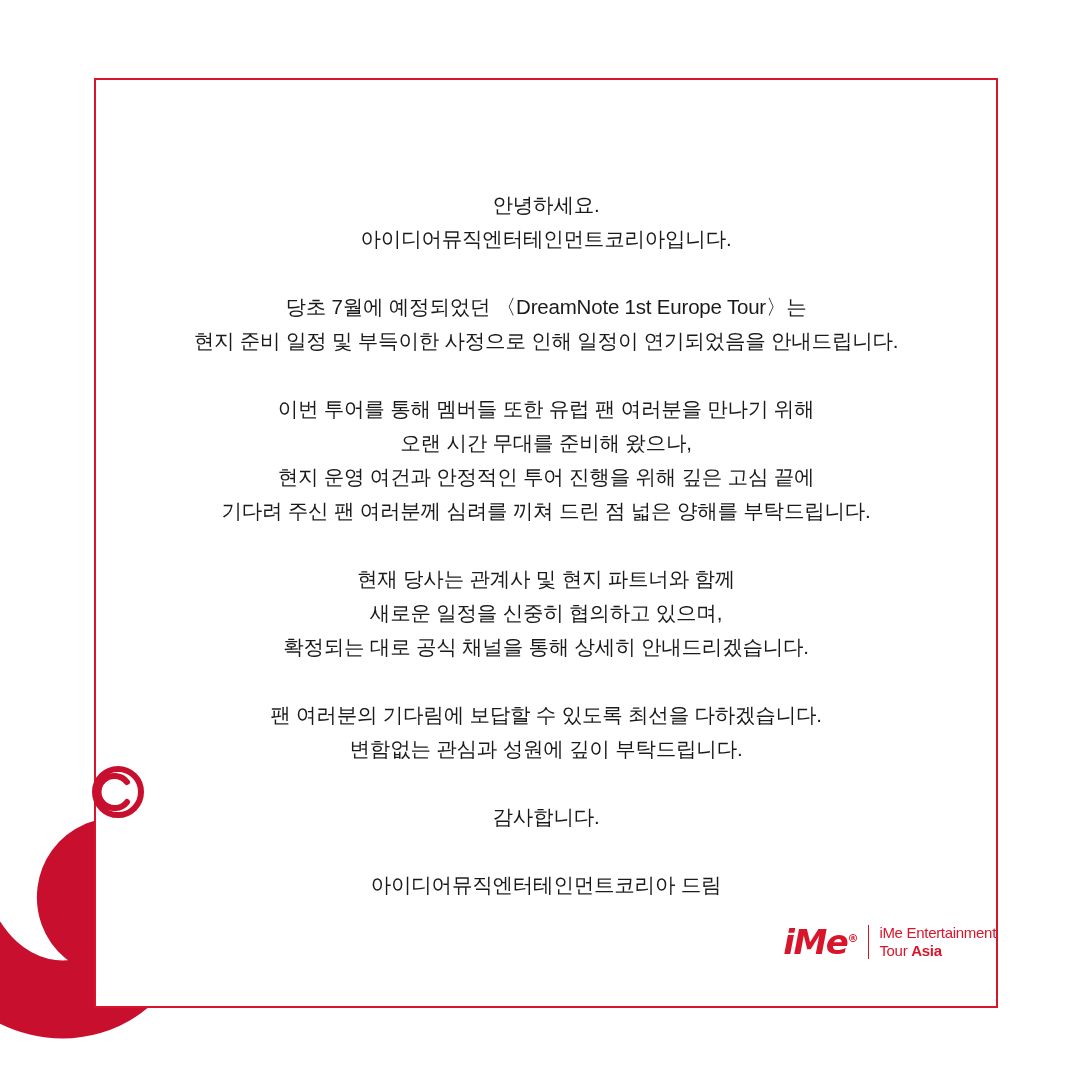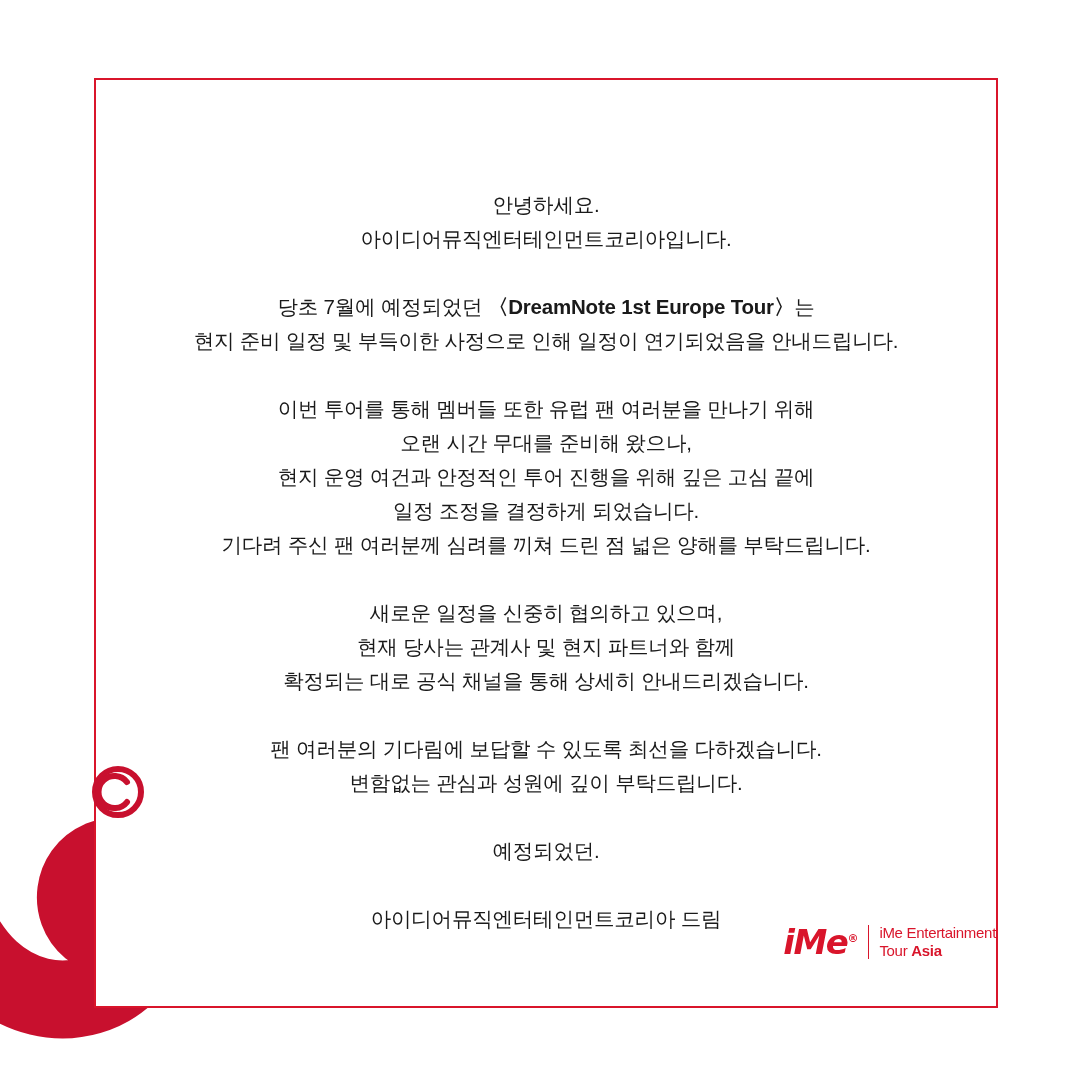--- a/index.html
+++ b/index.html
@@ -64,21 +64,21 @@
   }
   .para:last-child {
     margin-bottom: 0;
     margin-top: 13px;
   }
   .line {
     display: block;
     white-space: nowrap;
   }
   .line b {
-    font-weight: bold;
+    font-weight: normal;
   }
 
   
   .footer-logo {
     position: absolute;
     left: 0;
     right: 0;
     bottom: 46px;
     display: flex;
     align-items: center;
@@ -140,37 +140,36 @@
 
     <div class="para">
       <span class="line"><span>당초 7월에 예정되었던 </span><b>〈DreamNote 1st Europe Tour〉</b><span>는</span></span>
       <span class="line">현지 준비 일정 및 부득이한 사정으로 인해 일정이 연기되었음을 안내드립니다.</span>
     </div>
 
     <div class="para">
       <span class="line">이번 투어를 통해 멤버들 또한 유럽 팬 여러분을 만나기 위해</span>
       <span class="line">오랜 시간 무대를 준비해 왔으나,</span>
       <span class="line">현지 운영 여건과 안정적인 투어 진행을 위해 깊은 고심 끝에</span>
-      <span class="line">일정 조정을 결정하게 되었습니다.</span>
       <span class="line">기다려 주신 팬 여러분께 심려를 끼쳐 드린 점 넓은 양해를 부탁드립니다.</span>
     </div>
 
     <div class="para">
+      <span class="line">현재 당사는 관계사 및 현지 파트너와 함께</span>
       <span class="line">새로운 일정을 신중히 협의하고 있으며,</span>
-      <span class="line">현재 당사는 관계사 및 현지 파트너와 함께</span>
       <span class="line">확정되는 대로 공식 채널을 통해 상세히 안내드리겠습니다.</span>
     </div>
 
     <div class="para">
       <span class="line">팬 여러분의 기다림에 보답할 수 있도록 최선을 다하겠습니다.</span>
       <span class="line">변함없는 관심과 성원에 깊이 부탁드립니다.</span>
     </div>
 
     <div class="para">
-      <span class="line">예정되었던.</span>
+      <span class="line">감사합니다.</span>
     </div>
 
     <div class="para">
       <span class="line">아이디어뮤직엔터테인먼트코리아 드림</span>
     </div>
 
   </div>
 
   <div class="footer-logo">
     <span class="ime-word"><span>iMe</span><span class="reg">®</span></span>

